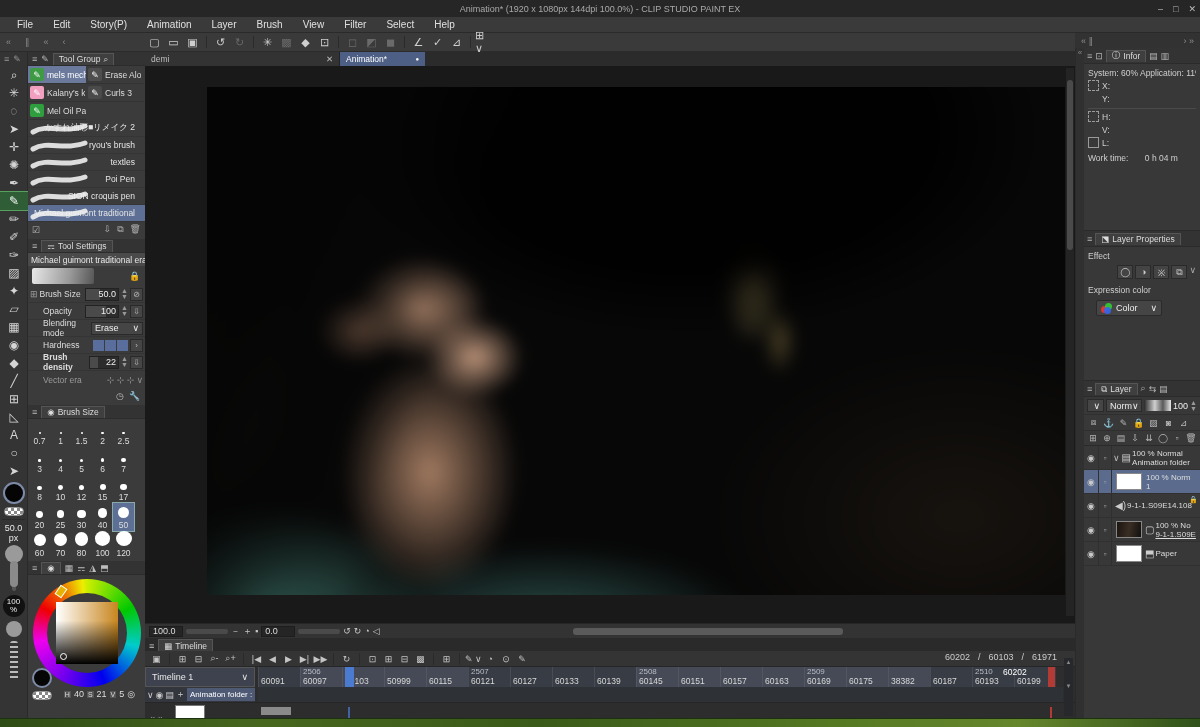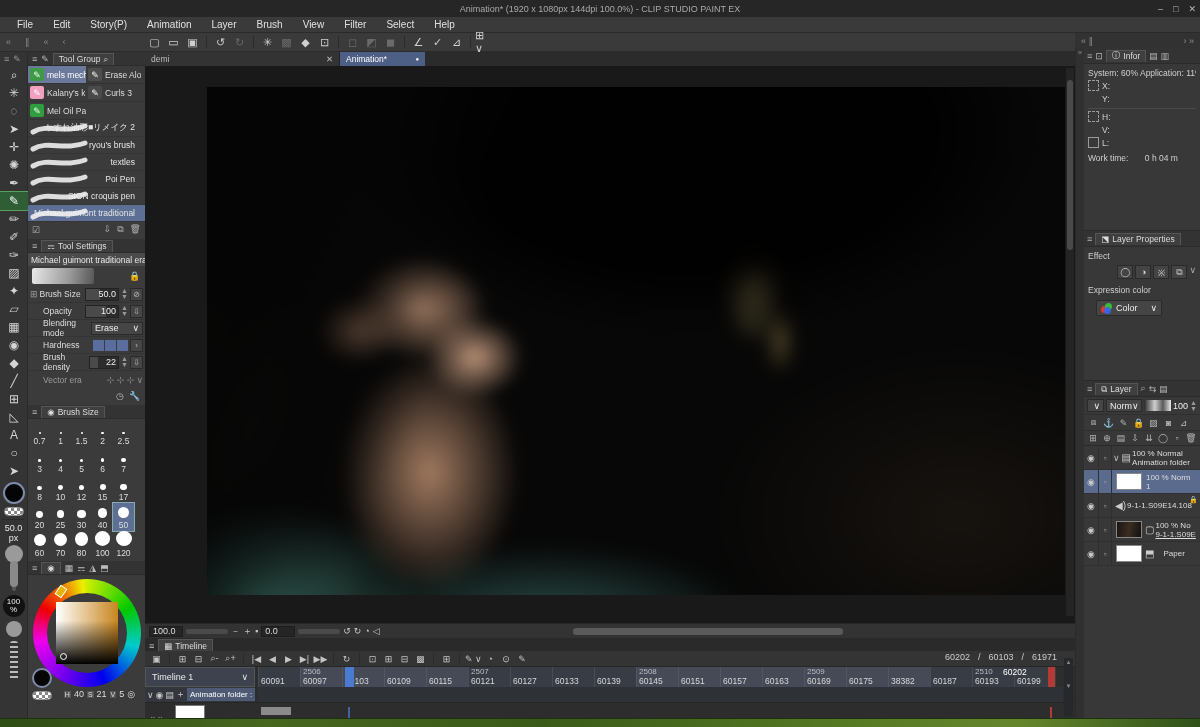--- a/index.html
+++ b/index.html
@@ -479,21 +479,21 @@
     <div class="param">
       <span class="lab" style="padding-left:13px;">Hardness</span>
       <span class="hseg">
           <i></i>
           <i></i>
           <i></i>
         </span>
       <span class="sidebtn">›</span>
     </div>
     <div class="param">
-      <span class="lab" style="padding-left:13px;">Brush density</span>
+      <span class="lab" style="padding-left:13px;font-weight:bold;">Brush density</span>
       <span class="pbox" style="width:30px;">
           <span class="fill" style="width:8px;"></span>
           <span style="position:relative;">22</span>
         </span>
       <span class="stepper">▲<br>▼</span>
       <span class="sidebtn">⇩</span>
     </div>
     <div class="param" style="border-bottom:none; color:#8f8f8f;">
       <span class="lab clip" style="padding-left:13px; color:#9a9a9a;">Vector era</span>
       <span style="color:#9a9a9a;">⊹ ⊹ ⊹</span>
@@ -883,21 +883,21 @@
           <div class="lrow">
             <span class="eyecol">
               <span class="eyeico">◉</span>
             </span>
             <span class="chkcol">▫</span>
             <span style="color:#bbb;margin:0 1px;"></span>
             <span class="lthumb white" style=""></span>
             <span class="lkindico">⬒</span>
             <span class="ltext" style="flex:1;">
               <span style="display:block;"></span>
-              <span style="display:block;margin-left:8px;">Paper</span>
+              <span style="display:block;">Paper</span>
             </span>
             <span style="font-size:7px;position:absolute;right:2px;top:2px;"></span>
           </div>
         </div>
     </div>
   </div>
 </div>
 
 <div class="abs timeline">
   <div class="tl-tabrow">
@@ -959,21 +959,21 @@
           <div>60097</div>
         </div>
 
         <div class="tick sh-a">
           <div class="scene"></div>
           <div>60103</div>
         </div>
 
         <div class="tick sh-a">
           <div class="scene"></div>
-          <div>60109</div>
+          <div>50999</div>
         </div>
 
         <div class="tick sh-a">
           <div class="scene"></div>
           <div>60115</div>
         </div>
 
         <div class="tick sh-b">
           <div class="scene">2507</div>
           <div>60121</div>

